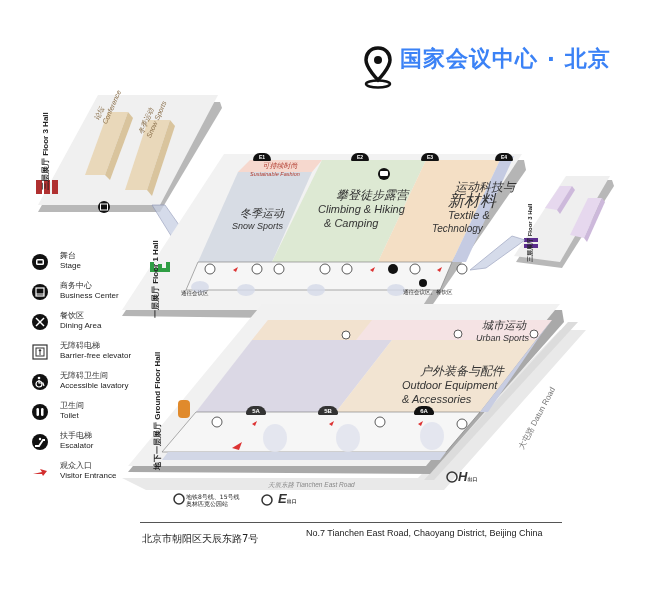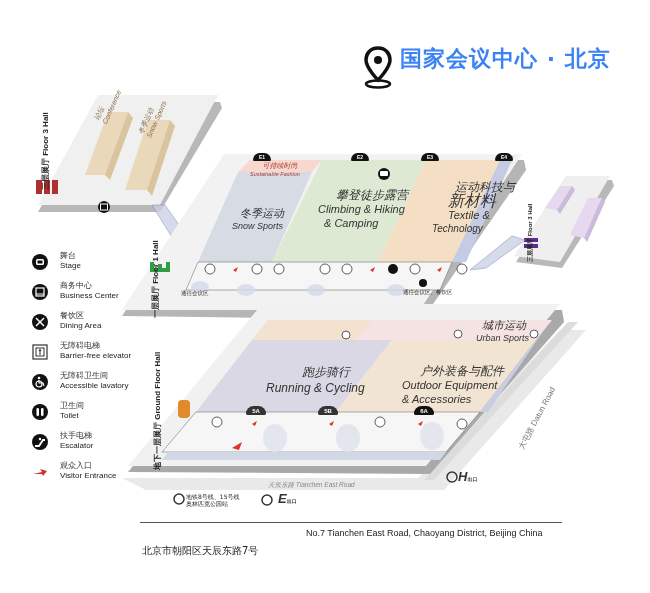--- a/index.html
+++ b/index.html
@@ -35,21 +35,21 @@
   .legend { position: absolute; left: 28px; top: 250px; width: 140px; }
   .legend-item { position: absolute; left: 0; width: 140px; height: 28px; }
   .legend-item .ic { position: absolute; left: 3px; top: 3px; width: 18px; height: 18px; }
   .legend-item .cn { position: absolute; left: 32px; top: 0; font-size: 8px; color: #333; font-family: "DejaVu Sans", sans-serif; white-space: nowrap; text-align: center; }
   .legend-item .en { position: absolute; left: 32px; top: 11px; font-size: 8px; color: #222; white-space: nowrap; }
 
   
   .metro-info { position: absolute; left: 172px; top: 493px; }
   .metro-info .lines { position: absolute; left: 14px; top: 0; font-size: 6px; line-height: 7px; color: #222; white-space: nowrap; font-family: "DejaVu Sans", sans-serif; }
   .footer-rule { position: absolute; left: 140px; top: 522px; width: 422px; height: 1px; background: #555; }
-  .address-cn { position: absolute; left: 142px; top: 544px; font-size: 10px; color: #222; font-family: "DejaVu Sans", sans-serif; white-space: nowrap; }
+  .address-cn { position: absolute; left: 142px; top: 532px; font-size: 10px; color: #222; font-family: "DejaVu Sans", sans-serif; white-space: nowrap; }
   .address-en { position: absolute; left: 306px; top: 528px; font-size: 9px; color: #222; white-space: nowrap; }
 </style>
 </head>
 <body>
 
 <div class="header">
   <svg class="pin" viewBox="0 0 28 44">
     <path d="M14 2 C6 2 2 8 2 14 C2 22 14 34 14 34 C14 34 26 22 26 14 C26 8 22 2 14 2 Z" fill="none" stroke="#111" stroke-width="3.5"></path>
     <circle cx="14" cy="14" r="4" fill="#111"></circle>
     <ellipse cx="14" cy="38" rx="12" ry="3.5" fill="none" stroke="#111" stroke-width="2.5"></ellipse>
@@ -239,24 +239,20 @@
   <div class="floor-tag" style="left:150px; top:318px; transform: rotate(-90deg); transform-origin:left top; writing-mode:horizontal-tb;">
     <span>一层展厅</span> <span>Floor 1 Hall</span>
   </div>
   <div class="small-note" style="left:181px; top:290px;">通往会议区</div>
   <div class="small-note" style="left:403px; top:289px;">通往会议区、餐饮区</div>
 
   <div class="zone-label" style="left:476px; top:318px; font-size:9px;">
     <span class="cn" style="font-size:11px; margin-left:6px;">城市运动</span>
     <span class="en">Urban Sports</span>
   </div>
-  <div class="zone-label" style="left:266px; top:364px; font-size:12px; line-height:16px;">
-    <span class="cn" style="font-size:12px; margin-left:36px;">跑步骑行</span>
-    <span class="en">Running &amp; Cycling</span>
-  </div>
   <div class="zone-label" style="left:402px; top:364px; font-size:11px; line-height:14px;">
     <span class="cn" style="font-size:12px; margin-left:18px;">户外装备与配件</span>
     <span class="en">Outdoor Equipment</span>
     <span class="en">&amp; Accessories</span>
   </div>
   <div class="entry-badge" style="left:246px; top:406px; width:20px; height:9px; line-height:10px; background:#333;">5A</div>
   <div class="entry-badge" style="left:318px; top:406px; width:20px; height:9px; line-height:10px; background:#333;">5B</div>
   <div class="entry-badge" style="left:414px; top:406px; width:20px; height:9px; line-height:10px;">6A</div>
   <div class="floor-tag" style="left:152px; top:470px; transform: rotate(-90deg); transform-origin:left top; writing-mode:horizontal-tb;">
     <span>地下一层展厅</span> <span>Ground Floor Hall</span>

